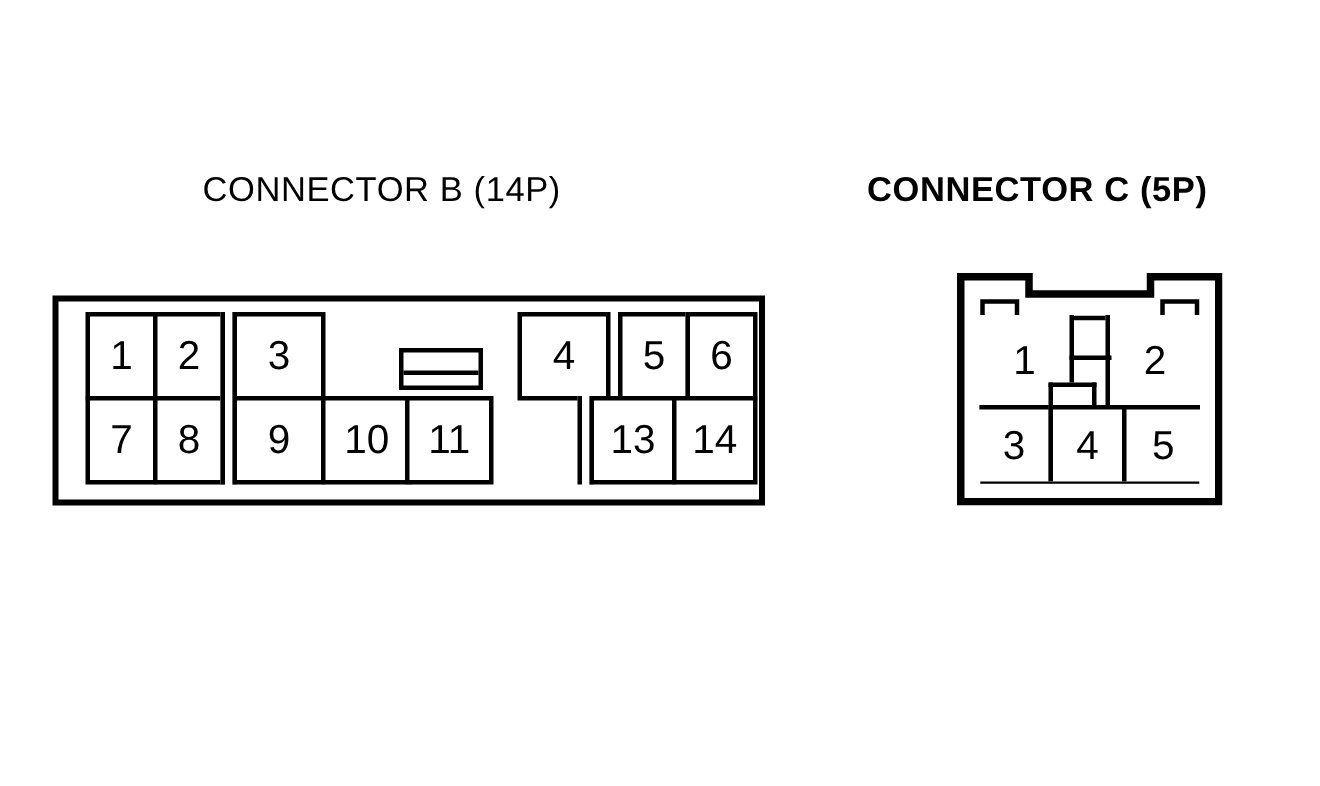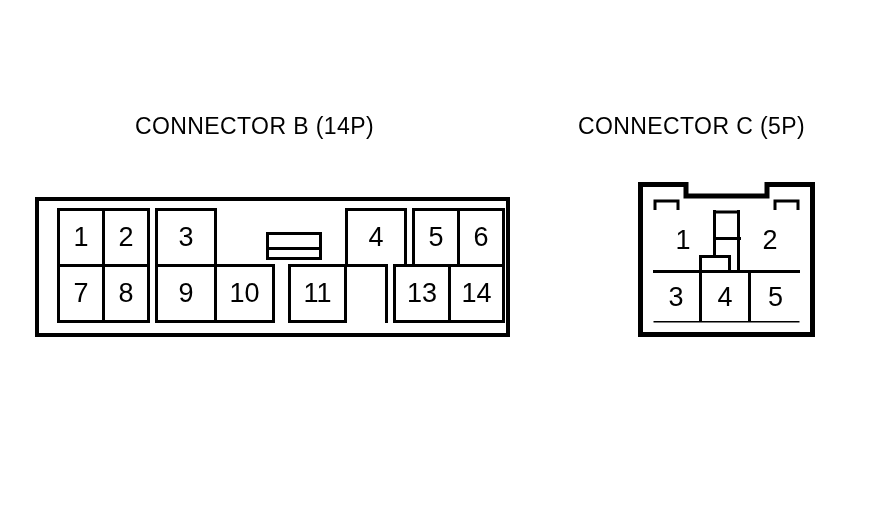--- a/index.html
+++ b/index.html
@@ -24,21 +24,21 @@
   
   .conn-title {
     position: absolute;
     font-size: 23px;
     font-weight: 400;
     letter-spacing: 0.4px;
     white-space: nowrap;
     color: #000000;
   }
   #title-b { left: 135px; top: 113px; }
-  #title-c { left: 578px; top: 113px; }
+  #title-c { left: 578px; top: 113px; font-weight: bold; }
 
   
   #connector-b {
     position: absolute;
     left: 35px;
     top: 197px;
     width: 475px;
     height: 140px;
     border: 4px solid #000000;
     box-sizing: border-box;
@@ -154,21 +154,21 @@
       <div class="cell cell-b row-top" style="left:355px; width:48px;">5</div>
       <div class="cell cell-b row-top" style="left:400px; width:48px;">6</div>
 
       <div class="cell cell-b row-bot" style="left:0px;  width:48px;">7</div>
       <div class="cell cell-b row-bot" style="left:45px; width:48px;">8</div>
 
       <div class="spacer-col" style="left:90px; width:11px; top:56px; height:59px;"></div>
 
       <div class="cell cell-b row-bot" style="left:98px; width:62px;">9</div>
       <div class="cell cell-b row-bot" style="left:157px; width:61px;">10</div>
-      <div class="cell cell-b row-bot" style="left:231px; width:59px;">11</div>
+      <div class="cell cell-b row-bot" style="left:213px; width:59px;">11</div>
 
       <div class="spacer-col" style="left:328px; width:11px; top:56px; height:59px;"></div>
 
       <div class="cell cell-b row-bot" style="left:336px; width:58px;">13</div>
       <div class="cell cell-b row-bot" style="left:391px; width:57px;">14</div>
 
     </div>
   </div>
 
   <div id="connector-c">

